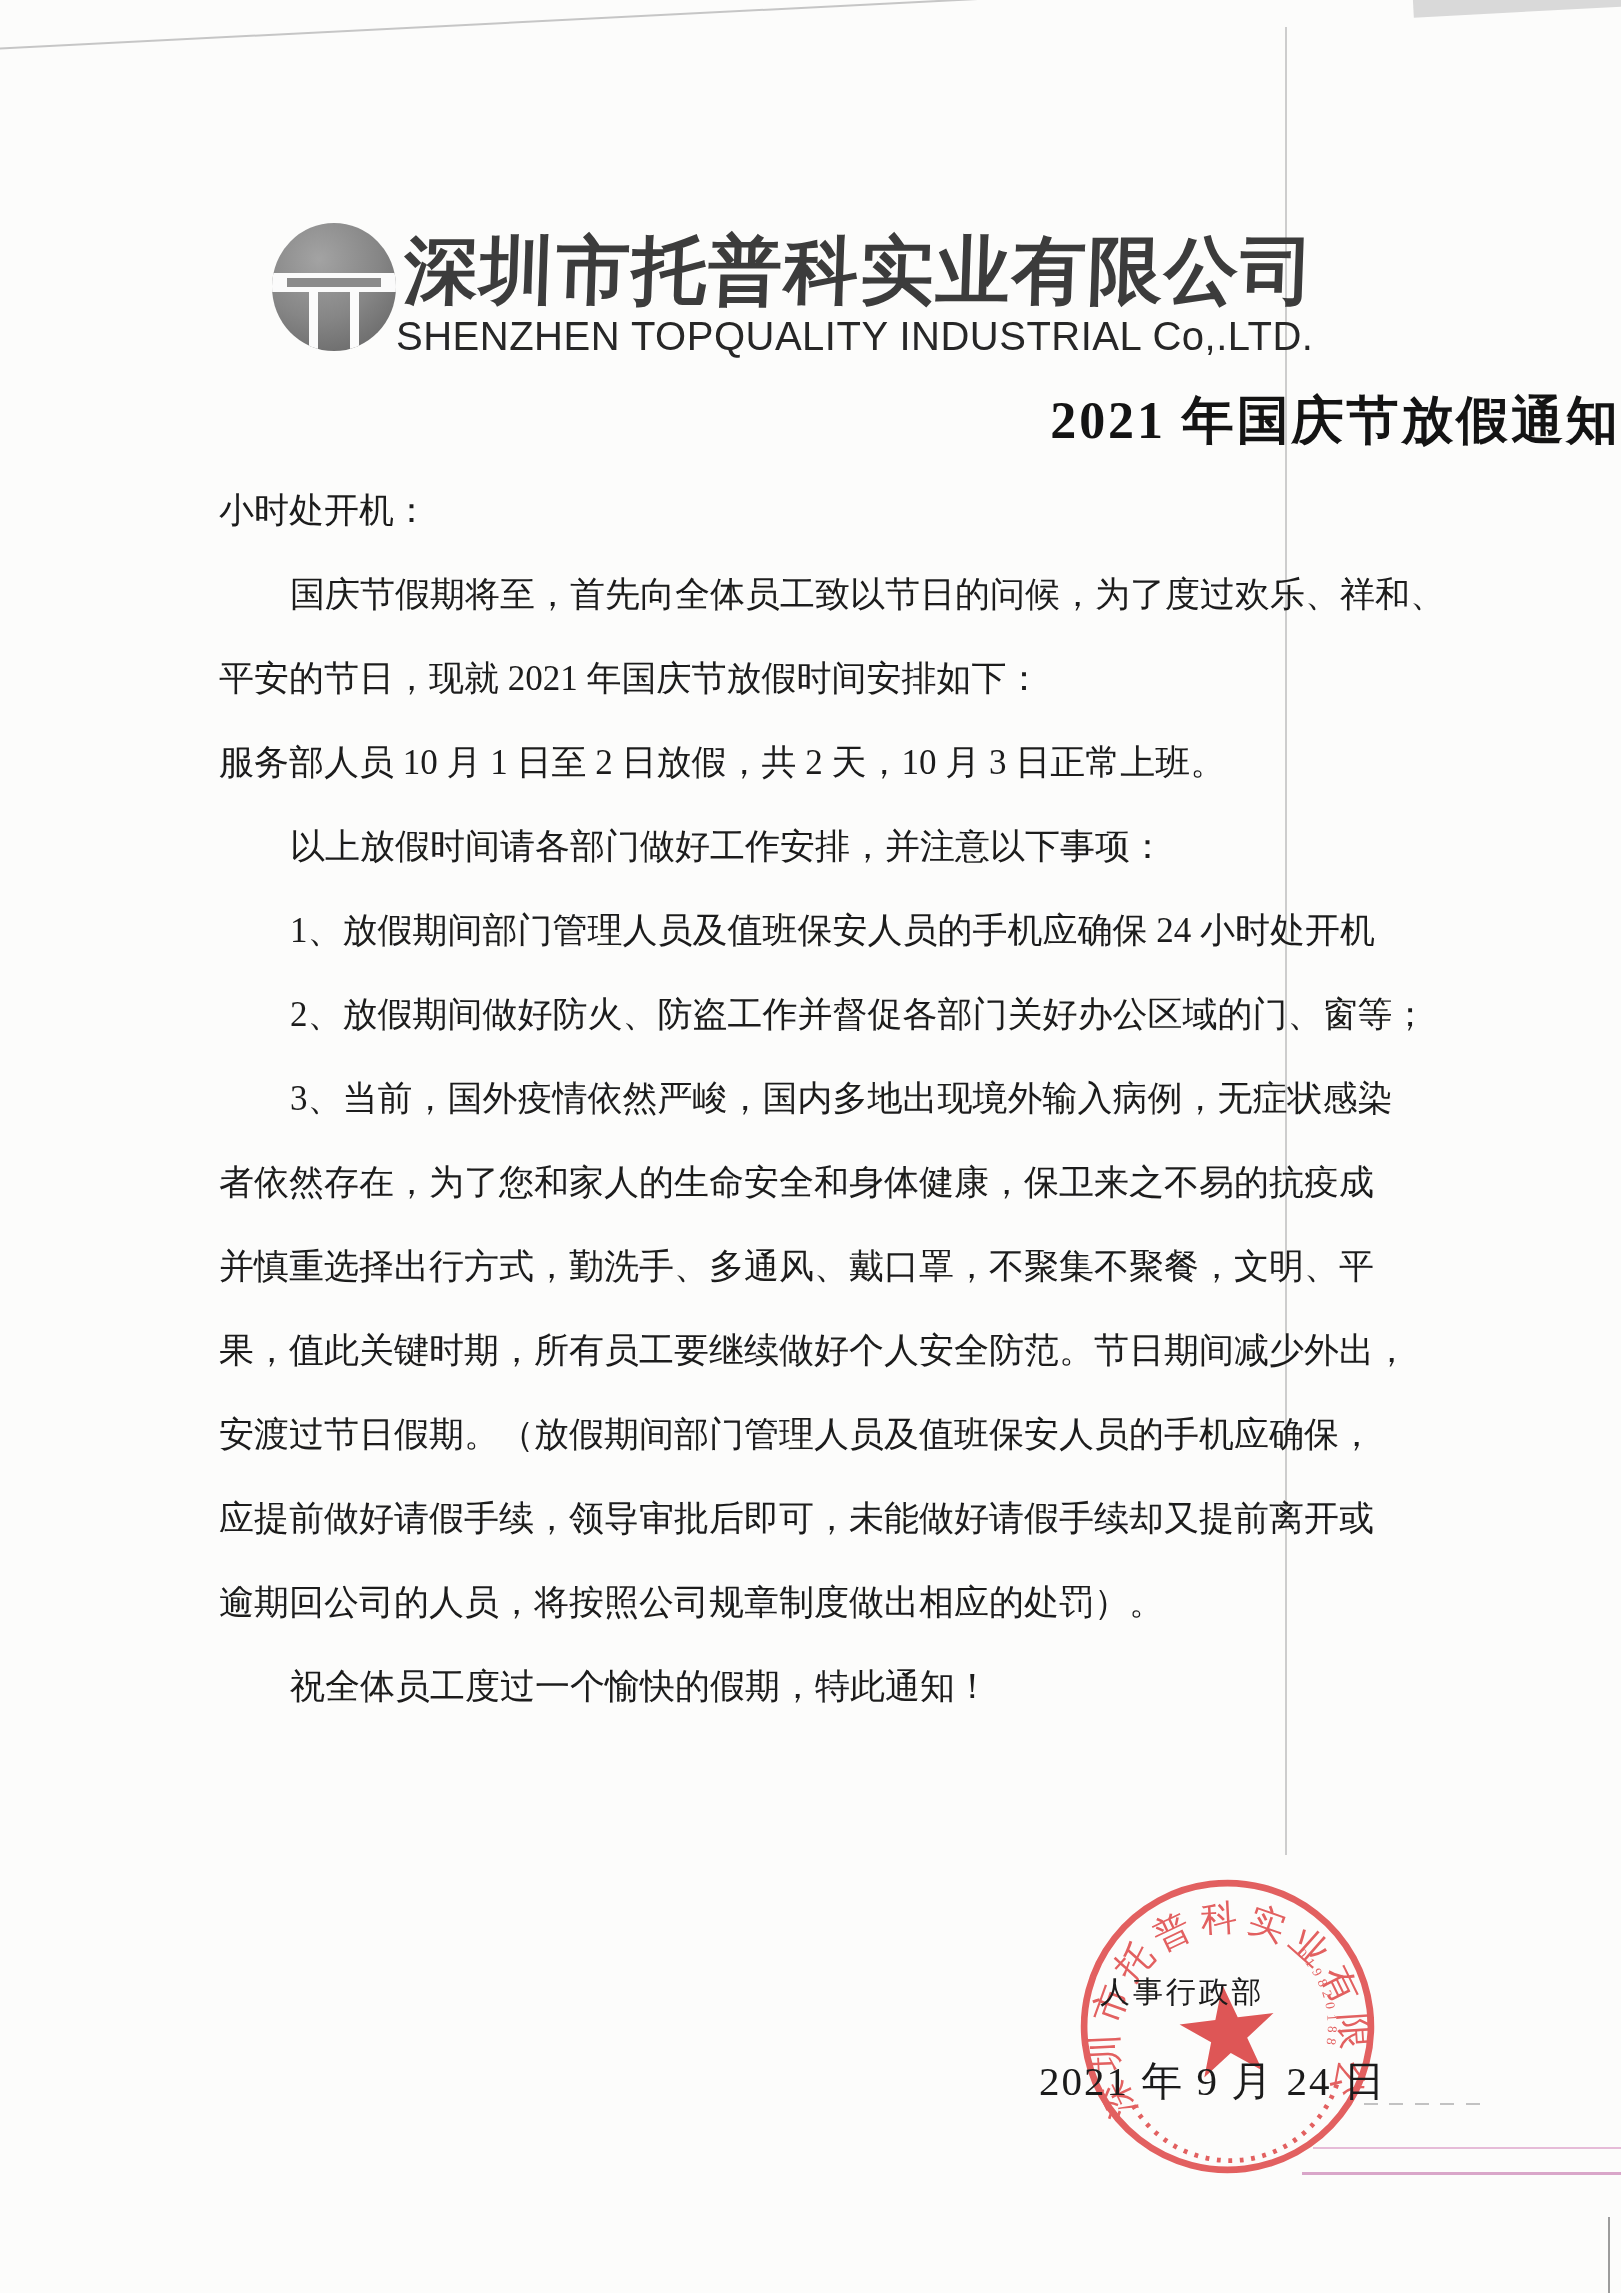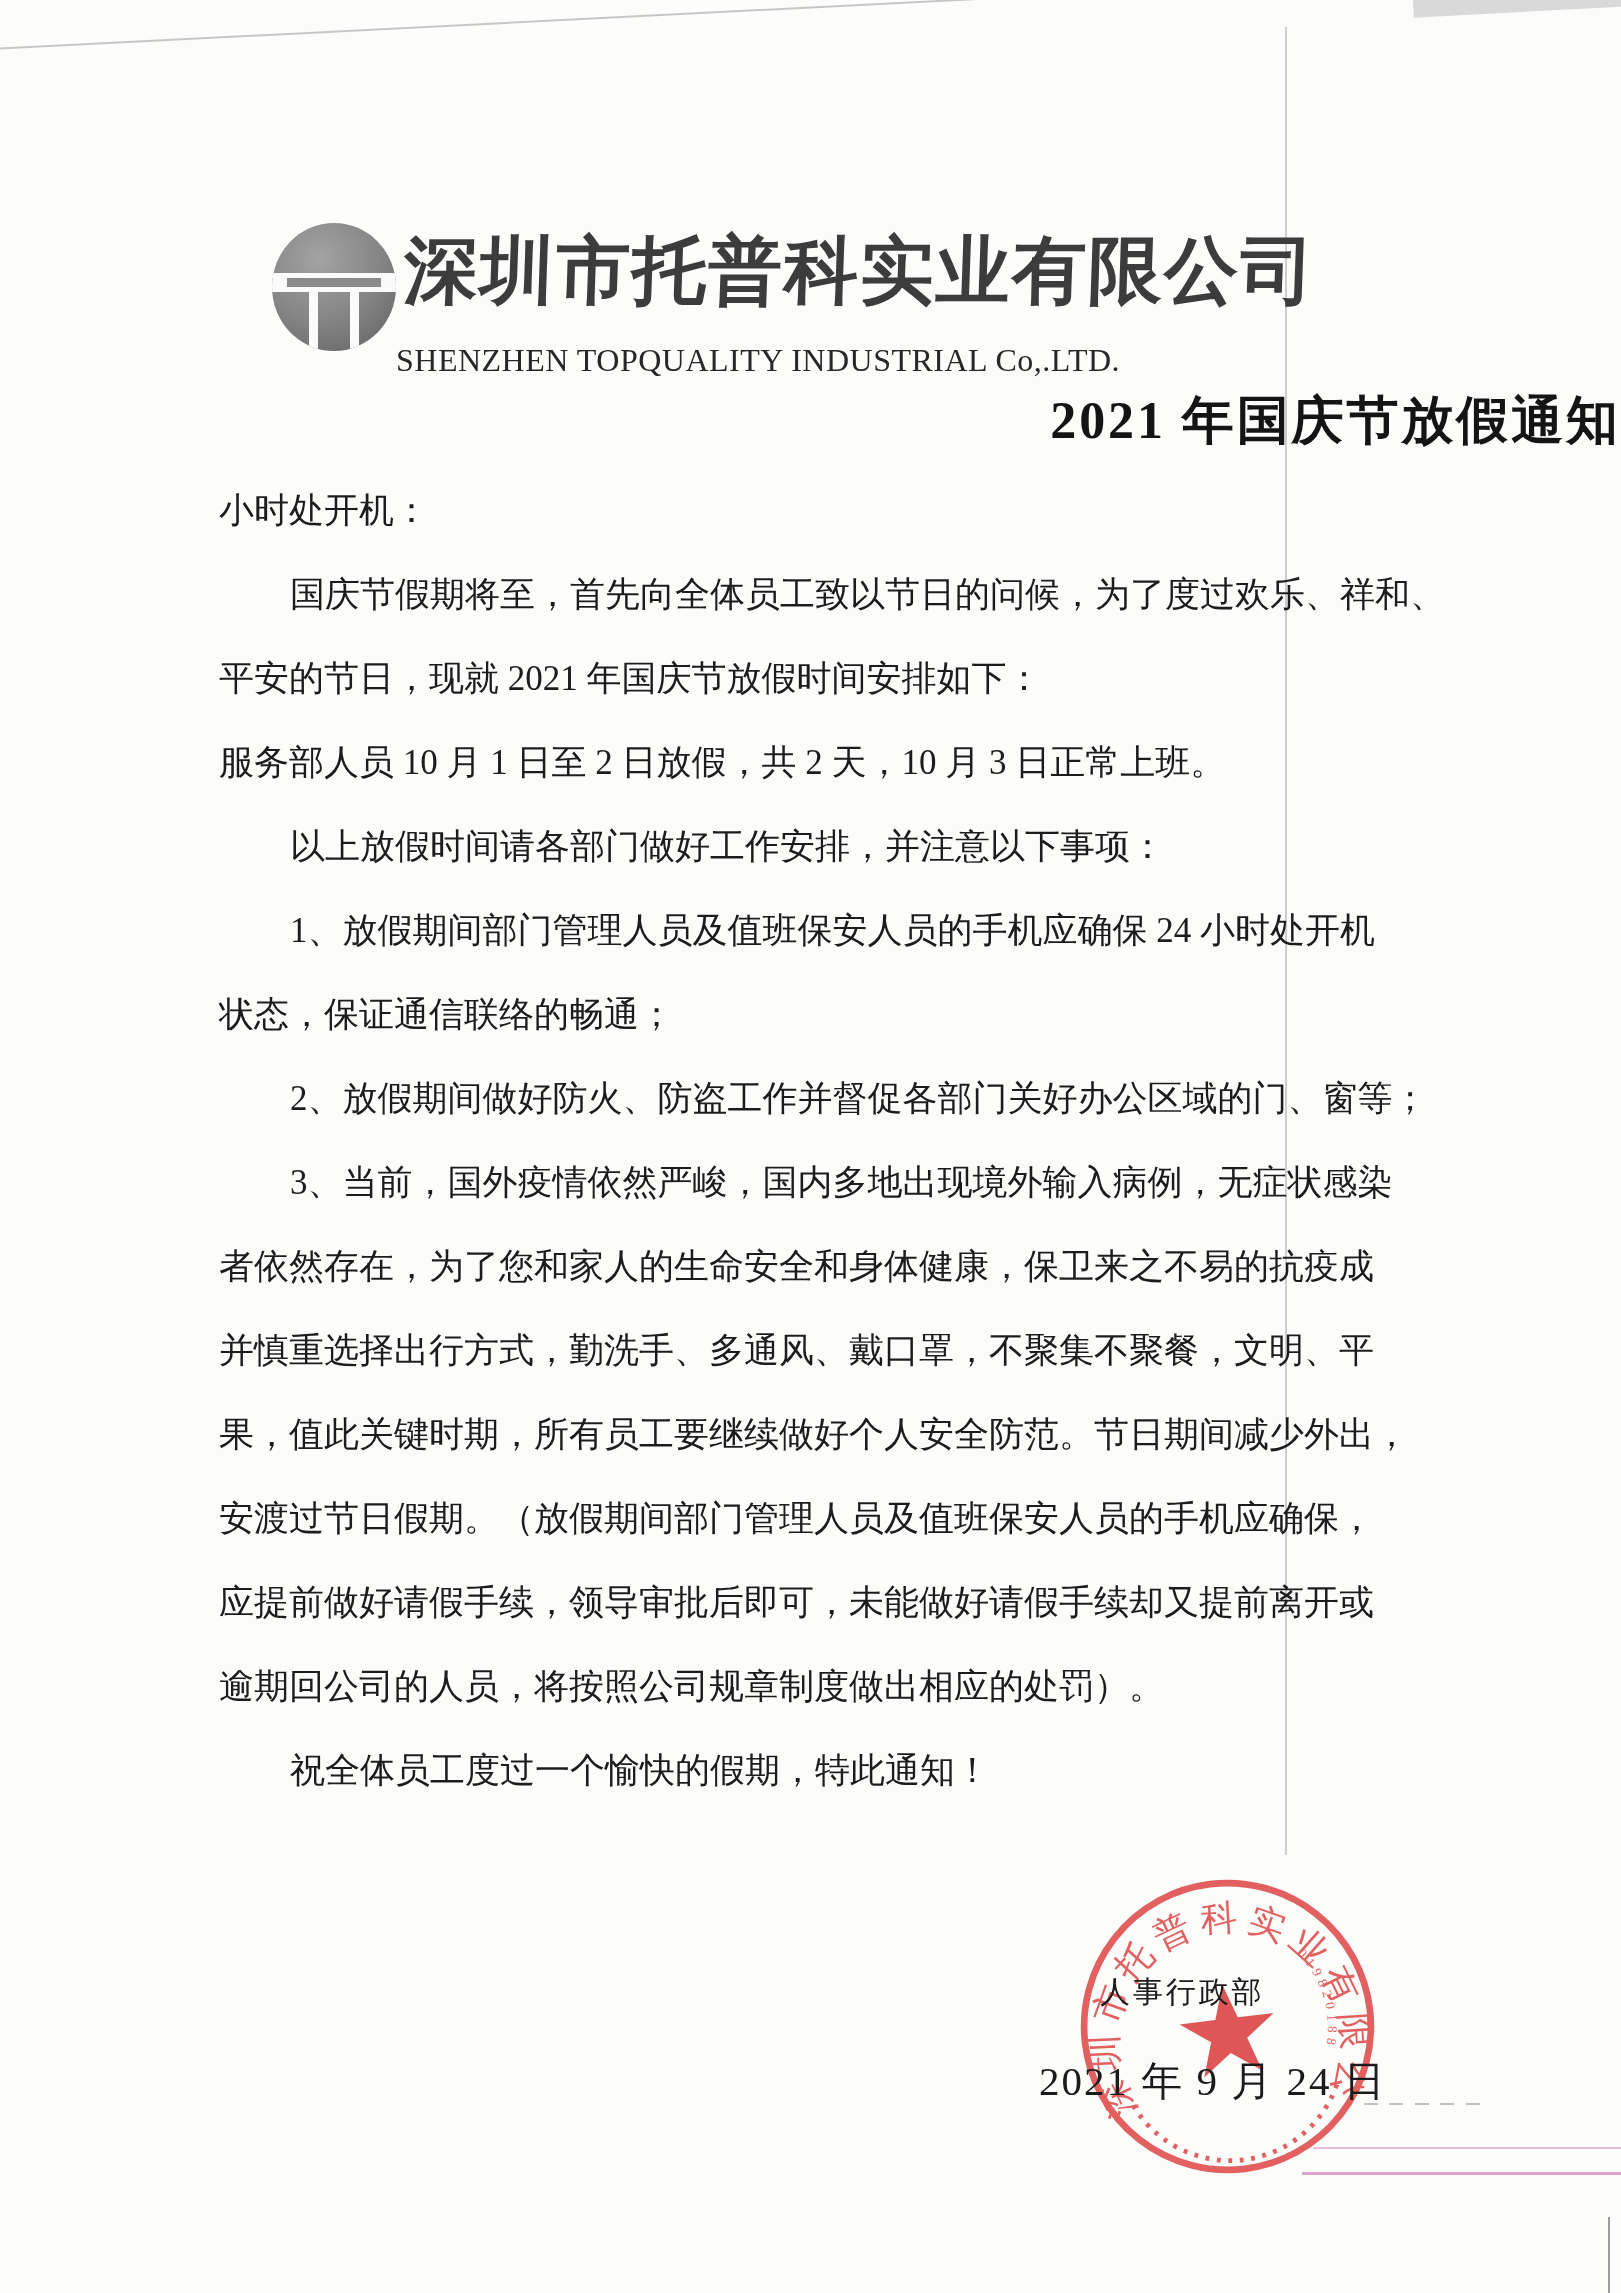--- a/index.html
+++ b/index.html
@@ -21,22 +21,22 @@
   .logo .gapL  { position:absolute; left:30%; width:7%; top:54%; bottom:-2%; background:#fbfbfb; }
   .logo .gapR  { position:absolute; left:63%; width:7%; top:54%; bottom:-2%; background:#fbfbfb; }
 
   .company-cn {
     position:absolute; left:404px; top:222px;
     font-size:74px; font-weight:600; letter-spacing:2px; color:#3c3c3c;
     white-space:nowrap; transform:skewX(-2deg);
   }
   .company-en {
     position:absolute; left:396px; top:314px;
-    font-family:Liberation Serif, serif;
-    font-size:32px; letter-spacing:0.5px; color:#272727; white-space:nowrap;margin-top:28px;
+    font-family:Liberation Sans, sans-serif;
+    font-size:40px; letter-spacing:0.5px; color:#272727; white-space:nowrap;
   }
   .doc-title {
     position:absolute; left:0; right:0; top:386px; text-align:right;
     font-size:52px; font-weight:bold; color:#141414; letter-spacing:2.9px;
   }
 
   
   .body-text { position:absolute; left:219px; top:469px; width:1233px; }
   .line { font-size:35px; line-height:84px; height:84px; white-space:nowrap; color:#1c1c1c; }
   .line.indent { padding-left:71px; }
@@ -88,21 +88,20 @@
   <div class="company-en">SHENZHEN TOPQUALITY INDUSTRIAL Co,.LTD.</div>
   <div class="doc-title">2021 年国庆节放假通知</div>
 
   <div class="body-text">
     <div class="line">小时处开机：</div>
     <div class="line indent">国庆节假期将至，首先向全体员工致以节日的问候，为了度过欢乐、祥和、</div>
     <div class="line">平安的节日，现就 2021 年国庆节放假时间安排如下：</div>
     <div class="line">服务部人员 10 月 1 日至 2 日放假，共 2 天，10 月 3 日正常上班。</div>
     <div class="line indent">以上放假时间请各部门做好工作安排，并注意以下事项：</div>
     <div class="line indent">1、放假期间部门管理人员及值班保安人员的手机应确保 24 小时处开机</div>
-    <div class="line">状态，保证通信联络的畅通；</div>
     <div class="line indent">2、放假期间做好防火、防盗工作并督促各部门关好办公区域的门、窗等；</div>
     <div class="line indent">3、当前，国外疫情依然严峻，国内多地出现境外输入病例，无症状感染</div>
     <div class="line">者依然存在，为了您和家人的生命安全和身体健康，保卫来之不易的抗疫成</div>
     <div class="line">并慎重选择出行方式，勤洗手、多通风、戴口罩，不聚集不聚餐，文明、平</div>
     <div class="line">果，值此关键时期，所有员工要继续做好个人安全防范。节日期间减少外出，</div>
     <div class="line">安渡过节日假期。（放假期间部门管理人员及值班保安人员的手机应确保，</div>
     <div class="line">应提前做好请假手续，领导审批后即可，未能做好请假手续却又提前离开或</div>
     <div class="line">逾期回公司的人员，将按照公司规章制度做出相应的处罚）。</div>
     <div class="line indent">祝全体员工度过一个愉快的假期，特此通知！</div>
   </div>

